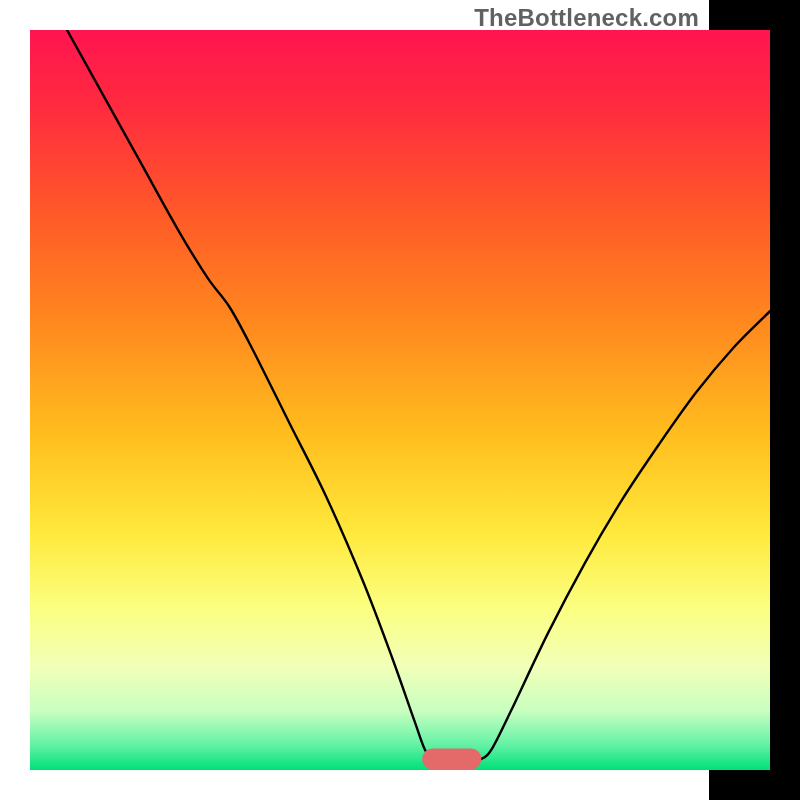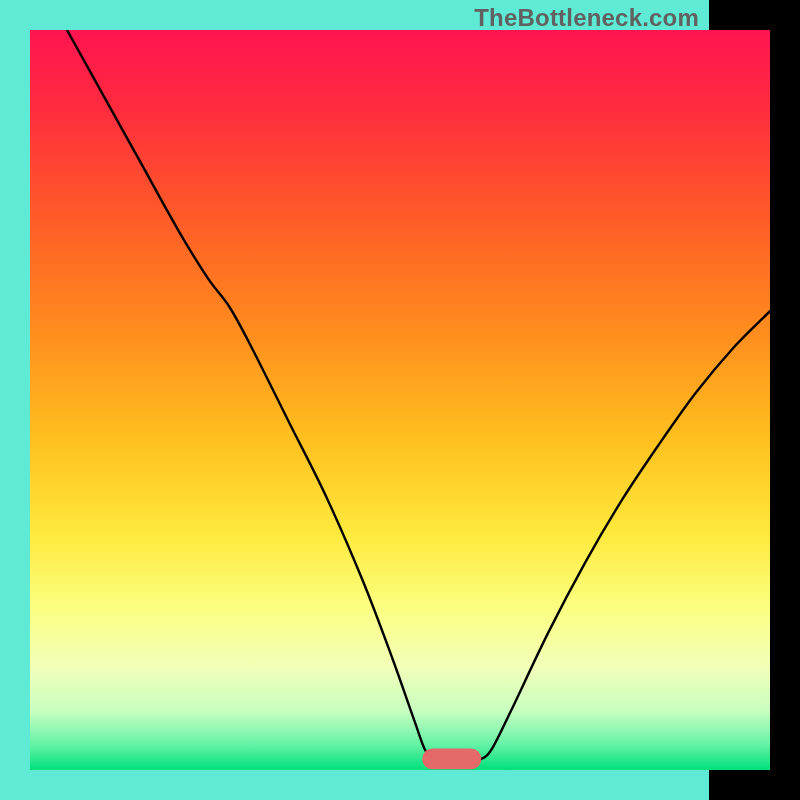--- a/index.html
+++ b/index.html
@@ -8,21 +8,21 @@
     width: 800px;
     height: 800px;
     overflow: hidden;
     background: #000;
     font-family: Arial, Helvetica, sans-serif;
   }
   .frame {
     position: relative;
     width: 709px;
     height: 800px;
-    background: #5eead4;
+    background: #ffffff;
     text-align: center;
   }
   .watermark {
     position: absolute;
     top: 4px;
     right: 10px;
     color: #616161;
     font-size: 24px;
     font-weight: 600;
     letter-spacing: 0.2px;

